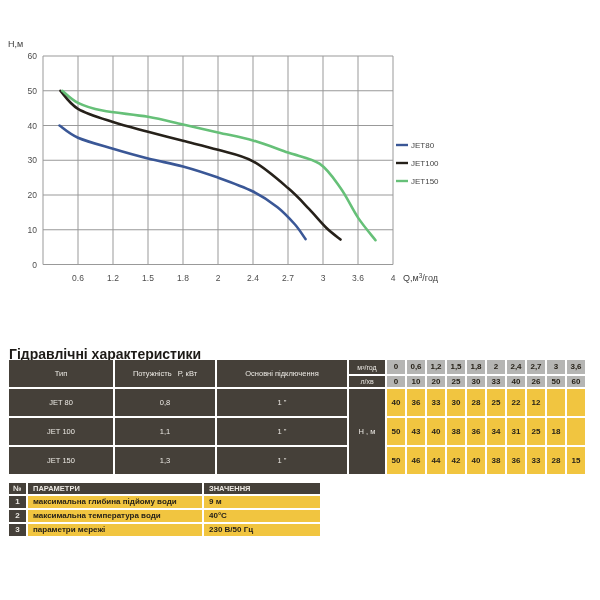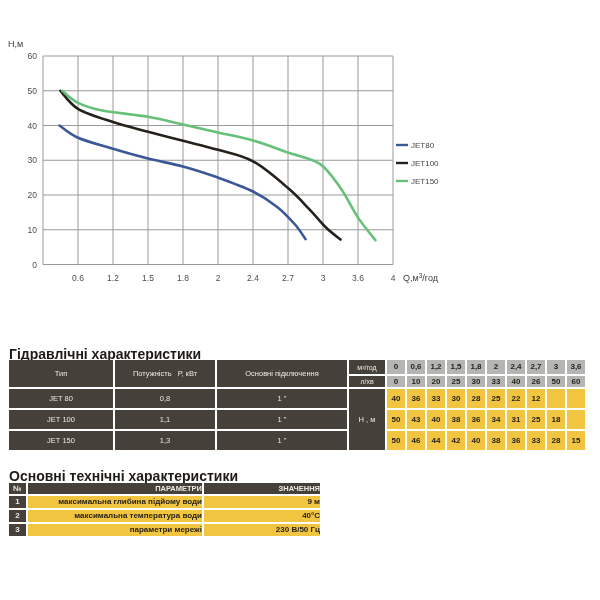--- a/index.html
+++ b/index.html
@@ -15,25 +15,25 @@
   table{border-collapse:separate;border-spacing:2px;position:absolute;table-layout:fixed;}
   td{padding:0;text-align:center;vertical-align:middle;white-space:nowrap;overflow:hidden;
      font-size:8px;line-height:1;}
   .dark{background:#454039;color:#ece9e4;font-weight:normal;font-size:7.5px;margin-top:48px;}
   .yellow{background:#f1c540;color:#272219;font-weight:bold;}
   .gray{background:#b5b5b3;color:#272219;font-weight:bold;}
   .unit{font-size:7px;}
   .t1{left:7px;top:358px;}
   .t1 tr.h1 td{height:14px;}
   .t1 tr.h2 td{height:11px;}
-  .t1 tr.dr td{height:19px;}
+  .t1 tr.dr td{height:27px;}
   .t2{left:7px;top:481px;}
   .t2 tr.th td{height:11px;}
   .t2 tr.r td{height:12px;}
-  .t2 .left{text-align:right;padding-left:12px;}
+  .t2 .left{text-align:left;padding-left:5px;}
   .t2 .hd{font-weight:bold;font-size:7.5px;}
   .t2 .num{font-weight:bold;font-size:8px;}
 </style>
 </head>
 <body>
 
 <div class="page">
 
   <svg id="chart" width="600" height="335" viewBox="0 0 600 335">
       <path d="M43 56V264.5M78 56V264.5M113 56V264.5M148 56V264.5M183 56V264.5M218 56V264.5M253 56V264.5M288 56V264.5M323 56V264.5M358 56V264.5M393 56V264.5M43 264.50H393M43 229.75H393M43 195.00H393M43 160.25H393M43 125.50H393M43 90.75H393M43 56.00H393" stroke="#999999" stroke-width="1" fill="none"></path>
@@ -158,21 +158,20 @@
       <td class="yellow">40</td>
       <td class="yellow">38</td>
       <td class="yellow">36</td>
       <td class="yellow">33</td>
       <td class="yellow">28</td>
       <td class="yellow">15</td>
     </tr>
   </tbody>
     </table>
 
-  <div class="tbl-title t2t">Основні технічні характеристики</div>
 
   <table class="t2">
     <colgroup>
         <col style="width:17px">
         <col style="width:174px">
         <col style="width:116px">
       </colgroup>
     <tbody>
         <tr class="th">
       <td class="dark hd">№</td>

